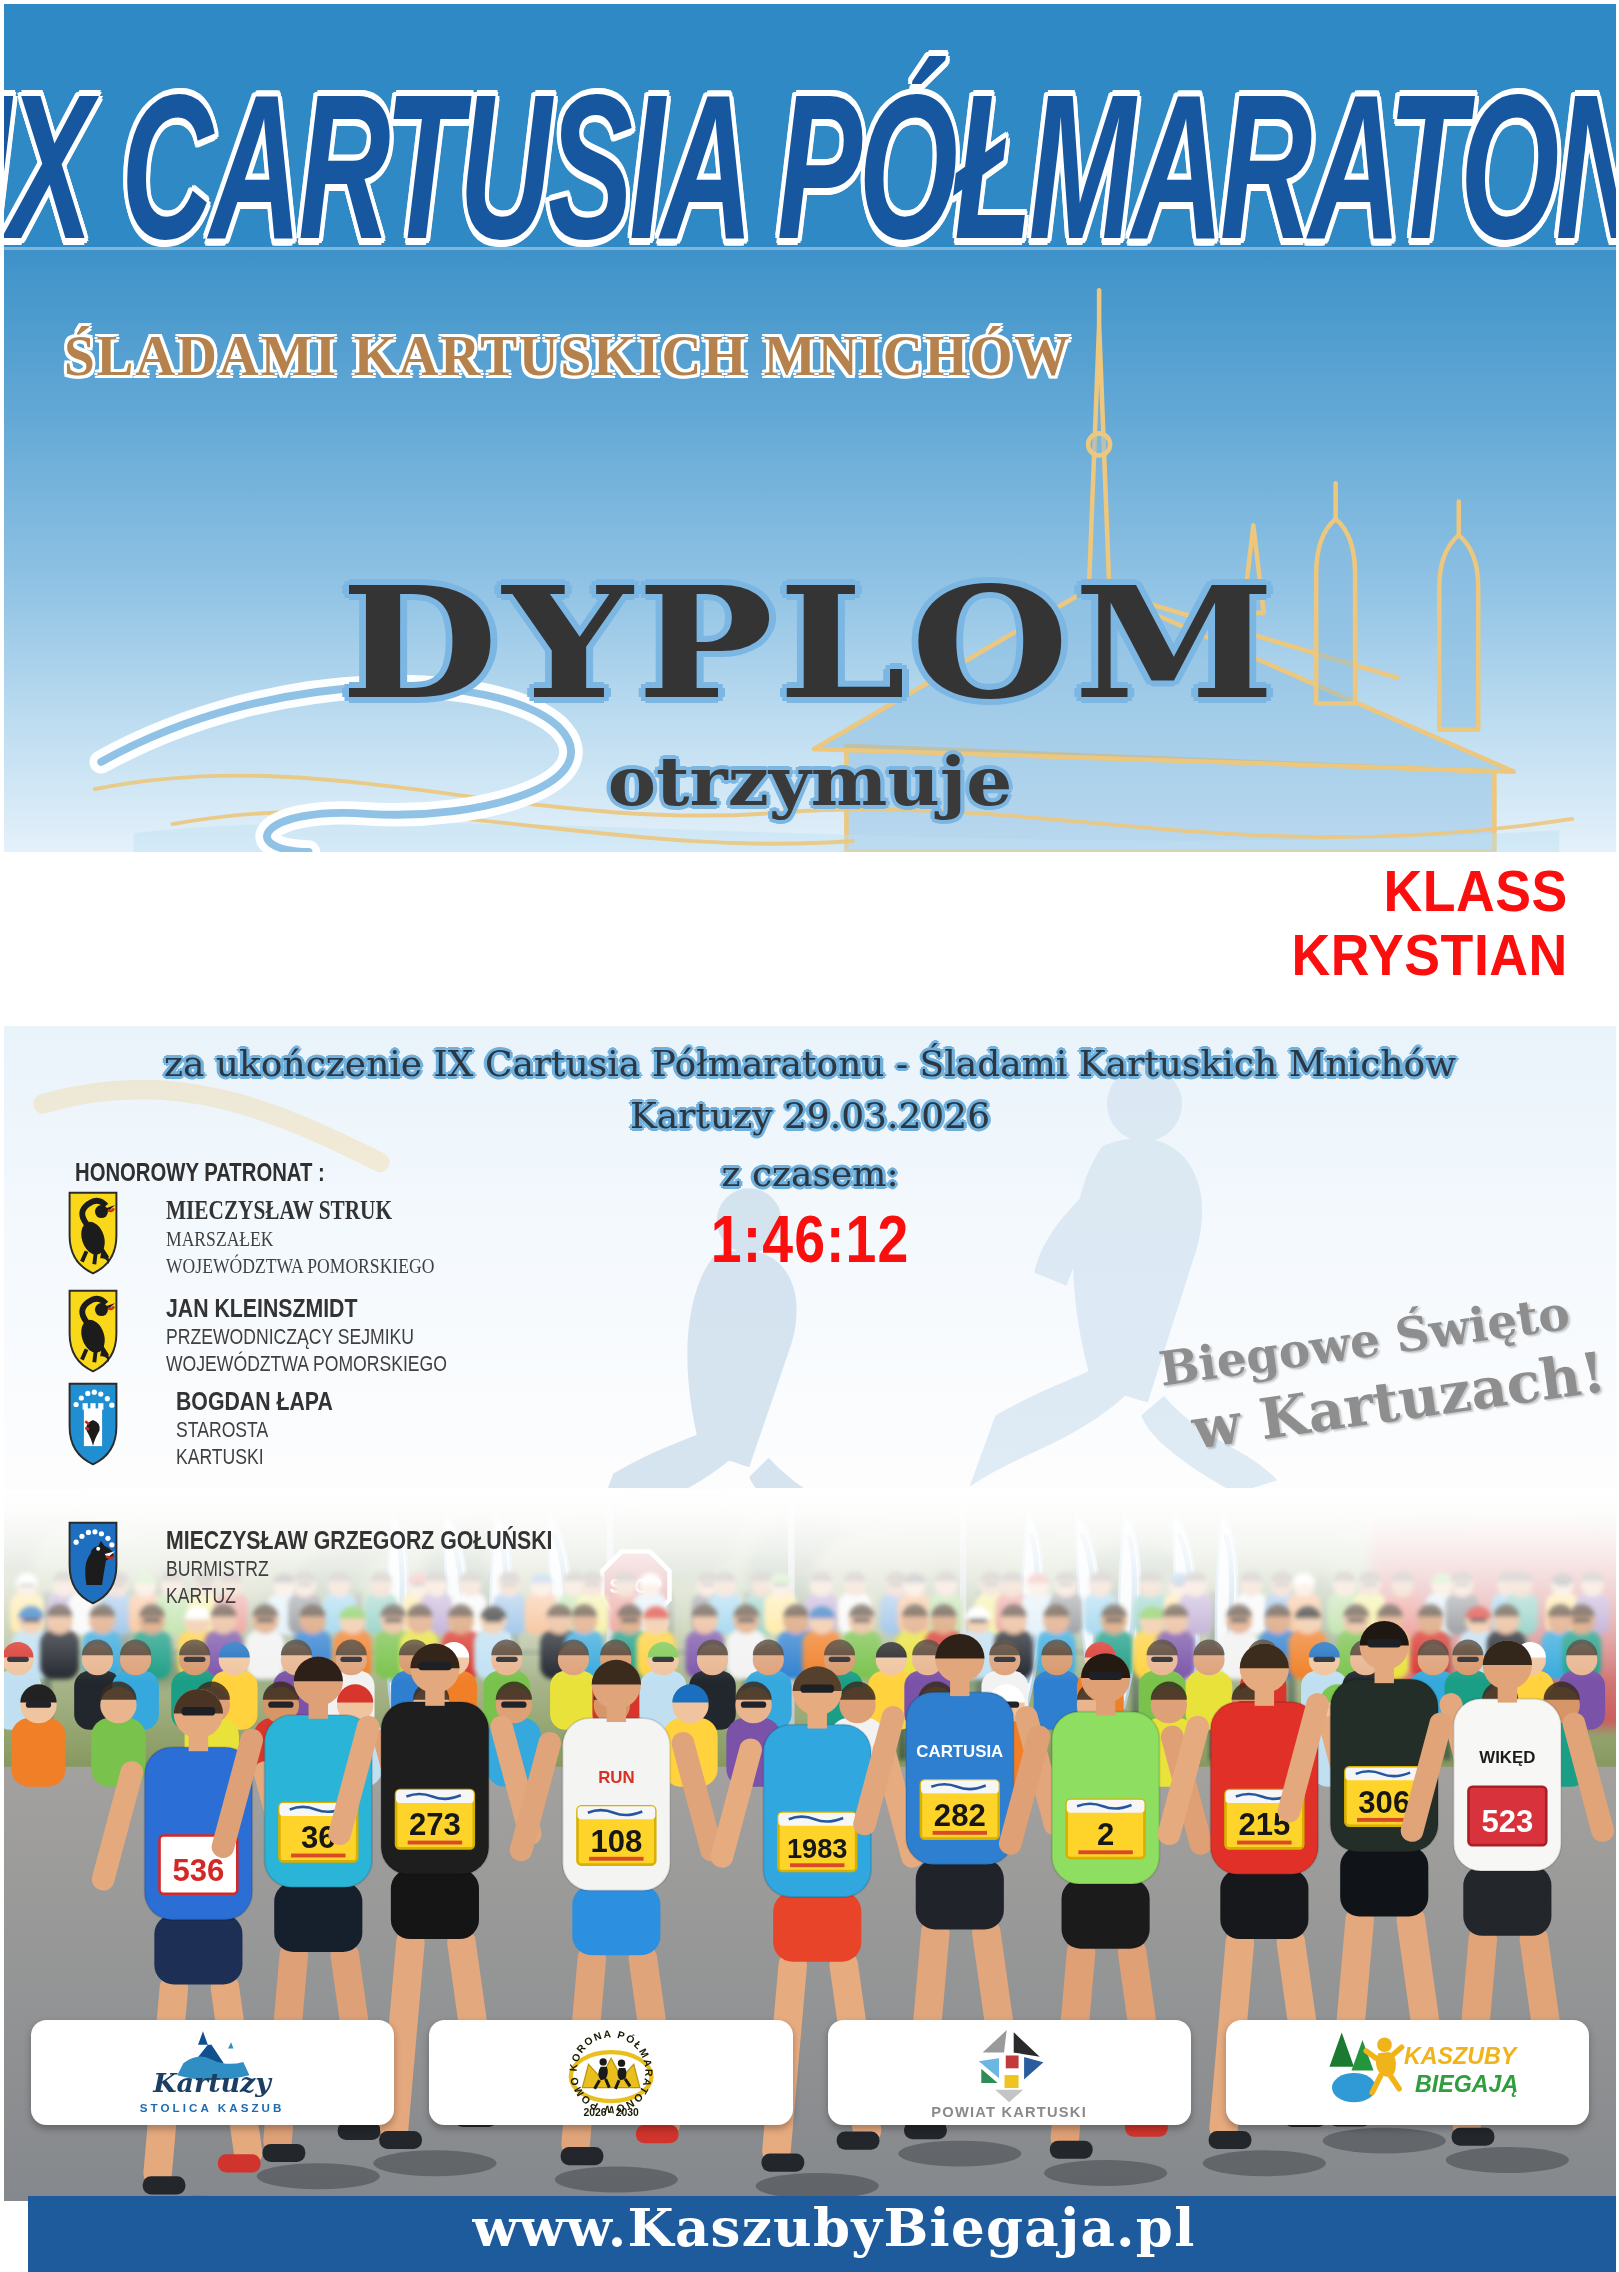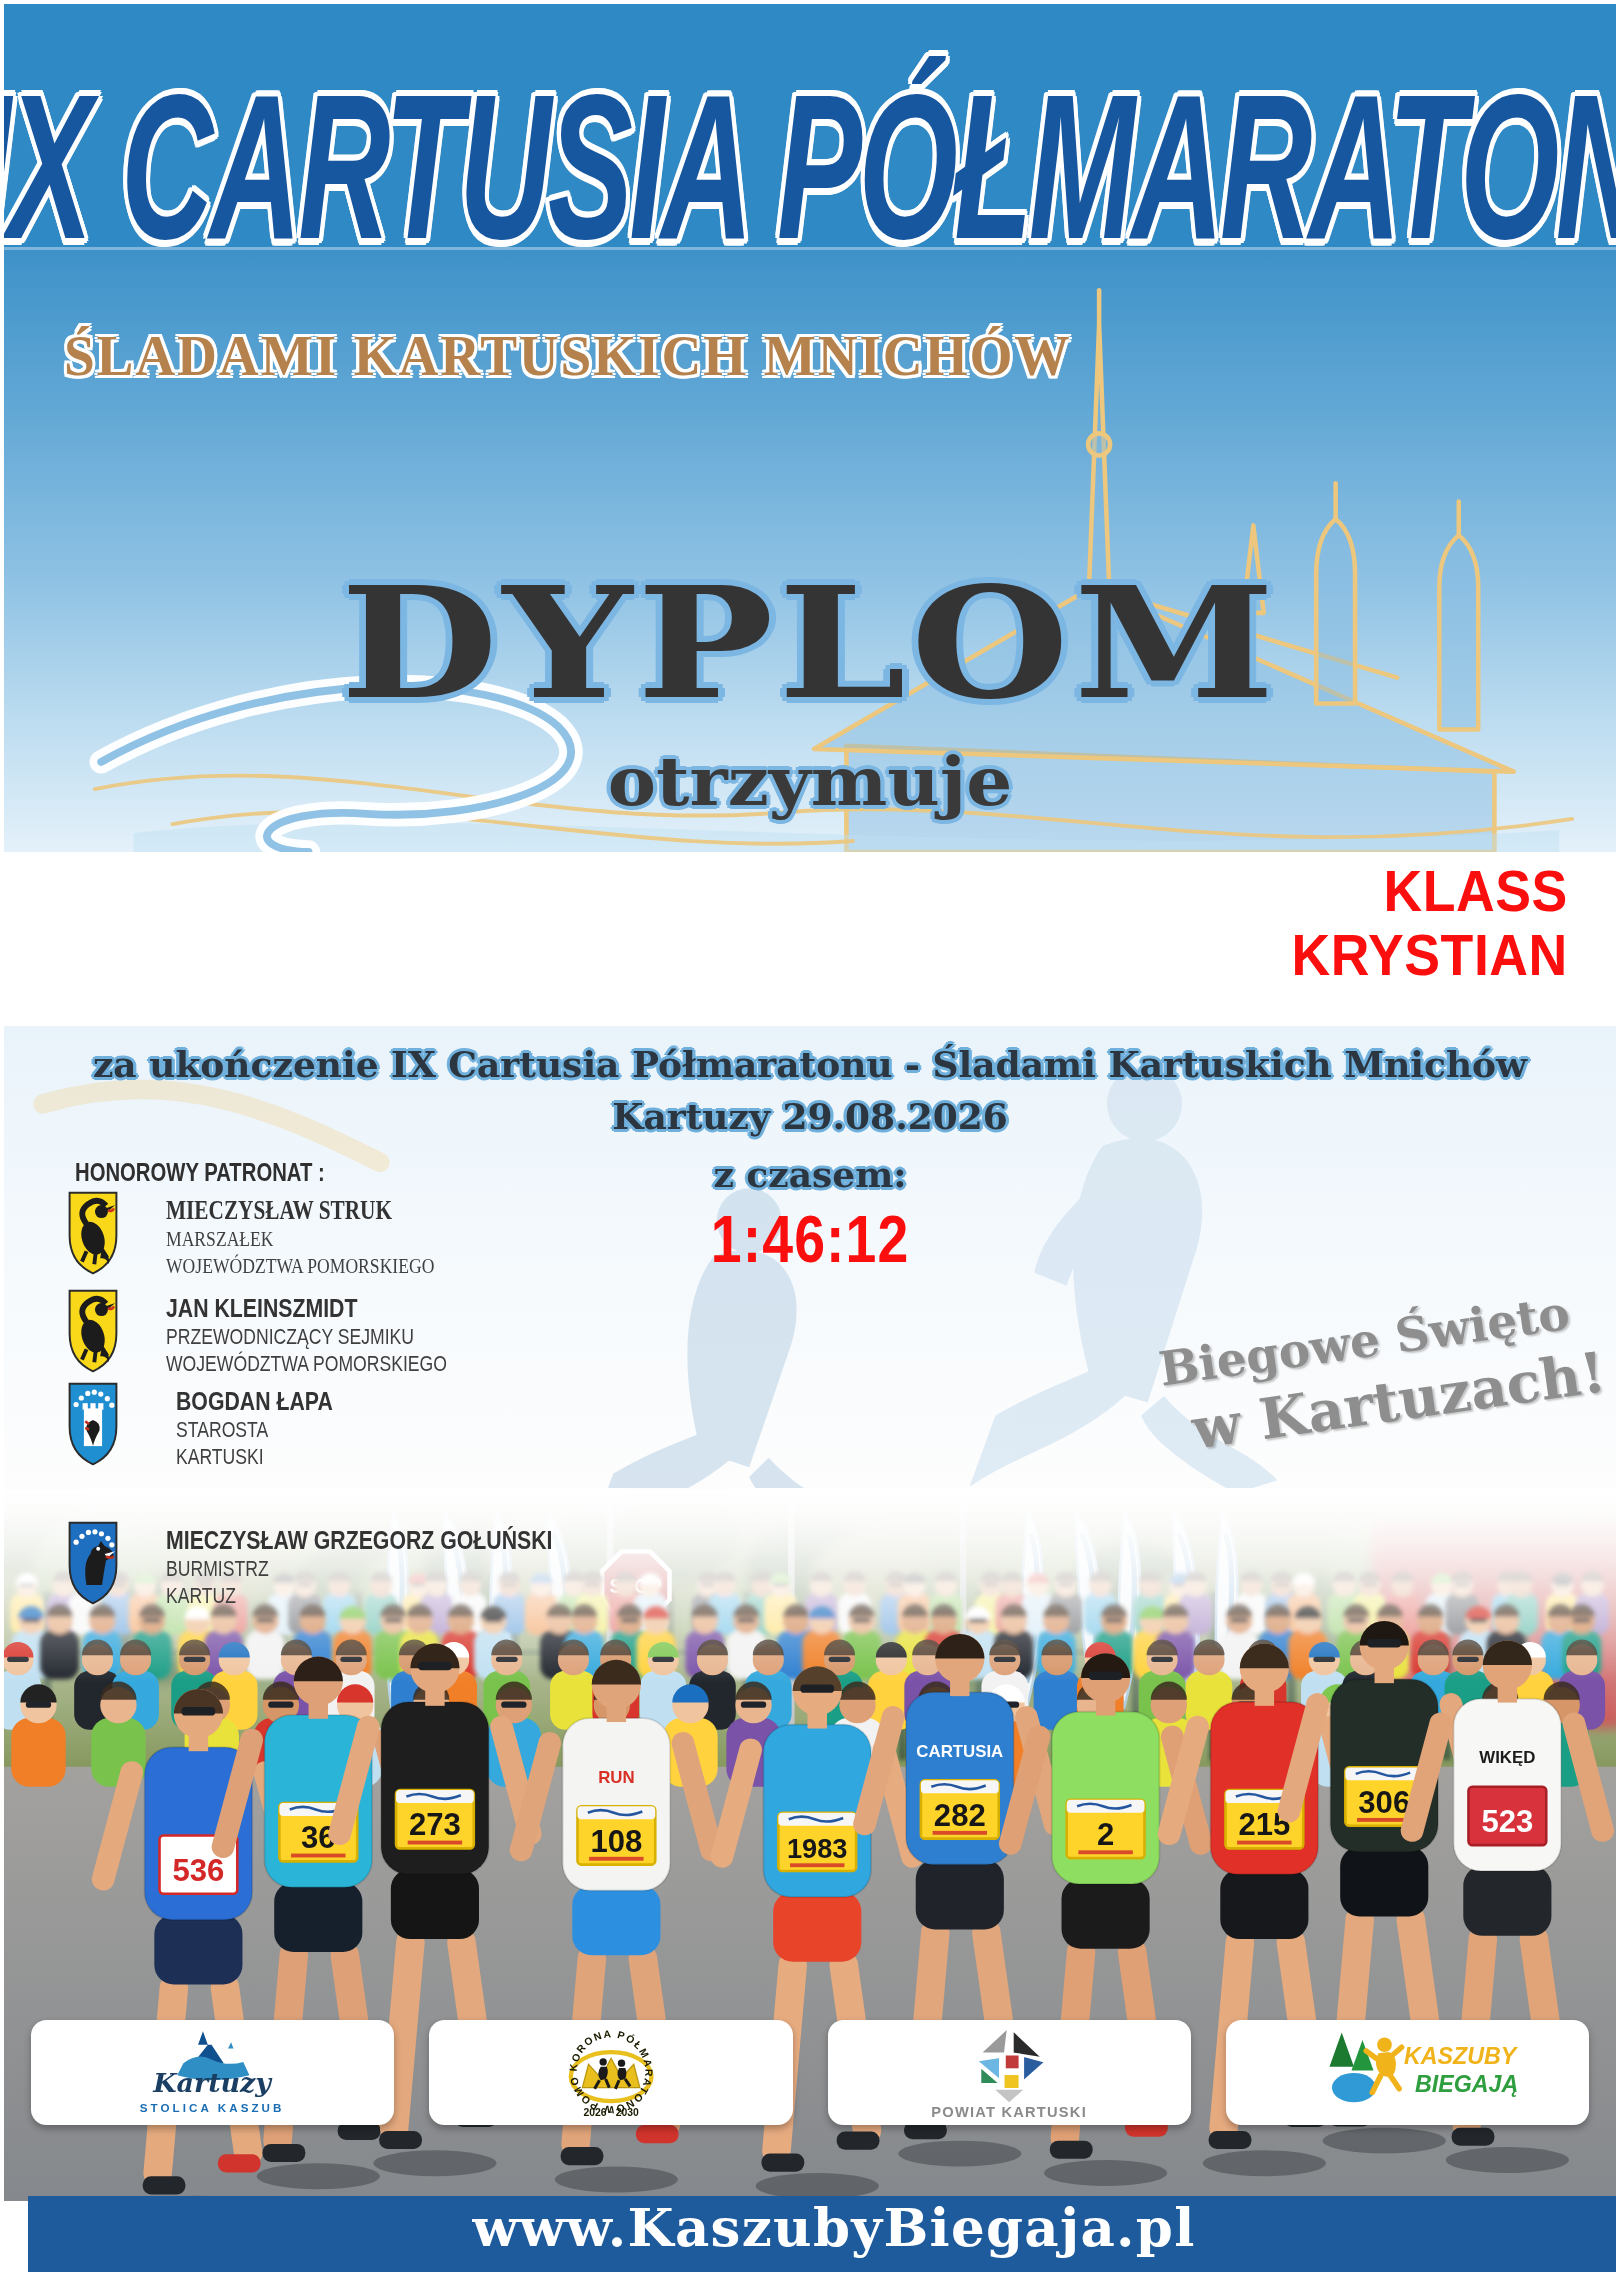--- a/index.html
+++ b/index.html
@@ -37,21 +37,21 @@
   #dyplom{position:absolute;top:562px;left:50%;white-space:nowrap;z-index:5;
          font-family:"DejaVu Serif",serif;font-weight:700;font-size:154px;line-height:1;letter-spacing:3.9px;
          color:var(--heading-dark,#343434);transform:translateX(-50%) scaleX(1.18);}
   #otrzymuje{position:absolute;top:744px;left:50%;white-space:nowrap;z-index:5;
          font-family:"DejaVu Serif",serif;font-weight:700;font-size:67px;line-height:1;
          color:#3a3a3a;transform:translateX(-50%) scaleX(1.08);}
   #recipient{position:absolute;top:856px;left:0;width:100%;text-align:right;z-index:6;
          font-weight:700;font-size:57px;line-height:1.12;letter-spacing:0.6px;color:var(--accent-red,#fb0e0e);}
   #recipient .nm{display:block;transform:scaleX(.94);white-space:nowrap;}
   .compline{position:absolute;left:0;width:100%;text-align:center;z-index:6;white-space:nowrap;
-         font-family:"DejaVu Serif",serif;font-weight:700;font-size:36px;color:var(--body-navy,#2c3640);}
+         font-family:"DejaVu Serif",serif;font-weight:400;font-size:36px;color:var(--body-navy,#2c3640);}
   #comp1{top:1039px;} #comp2{top:1091px;} #comp3{top:1149px;}
   #time{position:absolute;top:1197px;left:0;width:100%;text-align:center;z-index:6;
         font-weight:700;font-size:66px;letter-spacing:1.3px;color:var(--accent-red,#fb0e0e);transform:scaleX(.84);}
 
   
   #patronat-label{position:absolute;top:1153px;left:71px;z-index:6;font-weight:700;font-size:26px;
         color:#2f2f2f;transform:scaleX(.78);transform-origin:0 50%;white-space:nowrap;}
   .patron{position:absolute;left:63px;z-index:6;display:flex;align-items:flex-start;}
   .patron .crest{width:52px;height:86px;flex:0 0 52px;}
   .patron .ptxt{margin-left:47px;padding-top:5.2px;}
@@ -1243,21 +1243,21 @@
   <div id="subtitle" class="ow-md">ŚLADAMI KARTUSKICH MNICHÓW</div>
   <div id="dyplom" class="ob-lg">DYPLOM</div>
   <div id="otrzymuje" class="ob-md">otrzymuje</div>
 
   <div id="recipient">
     <span class="nm">KLASS</span>
     <span class="nm">KRYSTIAN</span>
   </div>
 
   <div id="comp1" class="compline ob-sm">za ukończenie IX Cartusia Półmaratonu - Śladami Kartuskich Mnichów</div>
-  <div id="comp2" class="compline ob-sm">Kartuzy 29.08.2026</div>
+  <div id="comp2" class="compline ob-sm">Kartuzy 29.03.2026</div>
   <div id="comp3" class="compline ob-sm">z czasem:</div>
   <div id="time">1:46:12</div>
 
   <div id="patronat-label">HONOROWY PATRONAT :</div>
 
   <div class="patron" id="patron-0">
     <svg class="crest" viewBox="0 0 80 132">
       <path d="M4,4 h72 v66 q0,42 -36,58 q-36,-16 -36,-58 Z" fill="#f8d818" stroke="#2b2b2b" stroke-width="3"></path>
       <path d="M30,52 q-14,-18 2,-30 q16,-12 28,2" fill="none" stroke="#1c1c1c" stroke-width="9"></path>
       <ellipse cx="40" cy="74" rx="17" ry="26" fill="#1c1c1c" transform="rotate(-18 40 74)"></ellipse>

